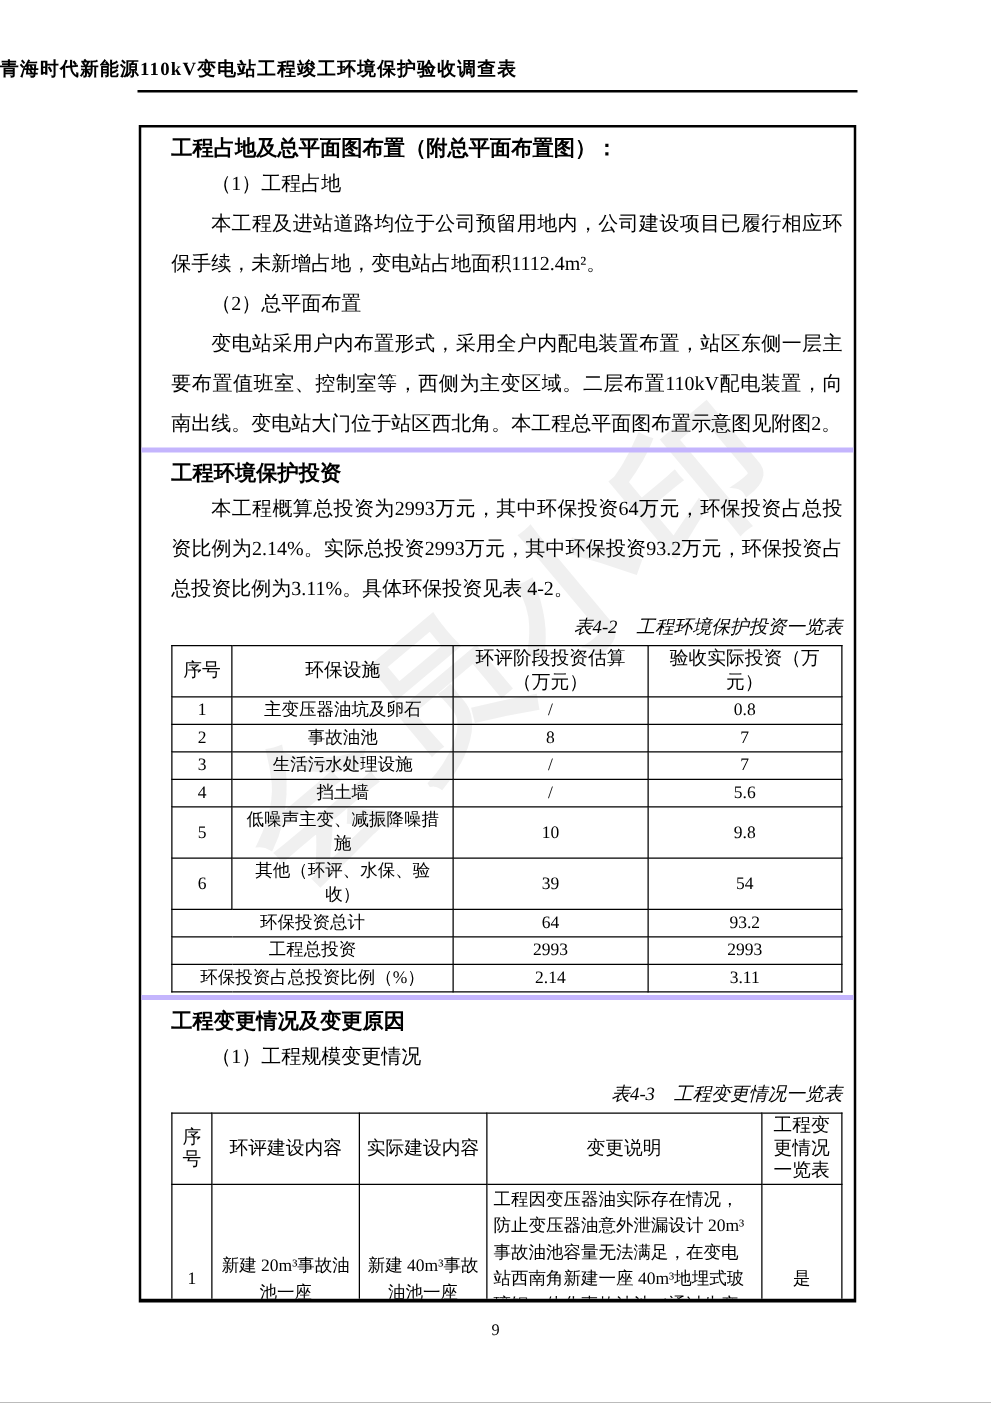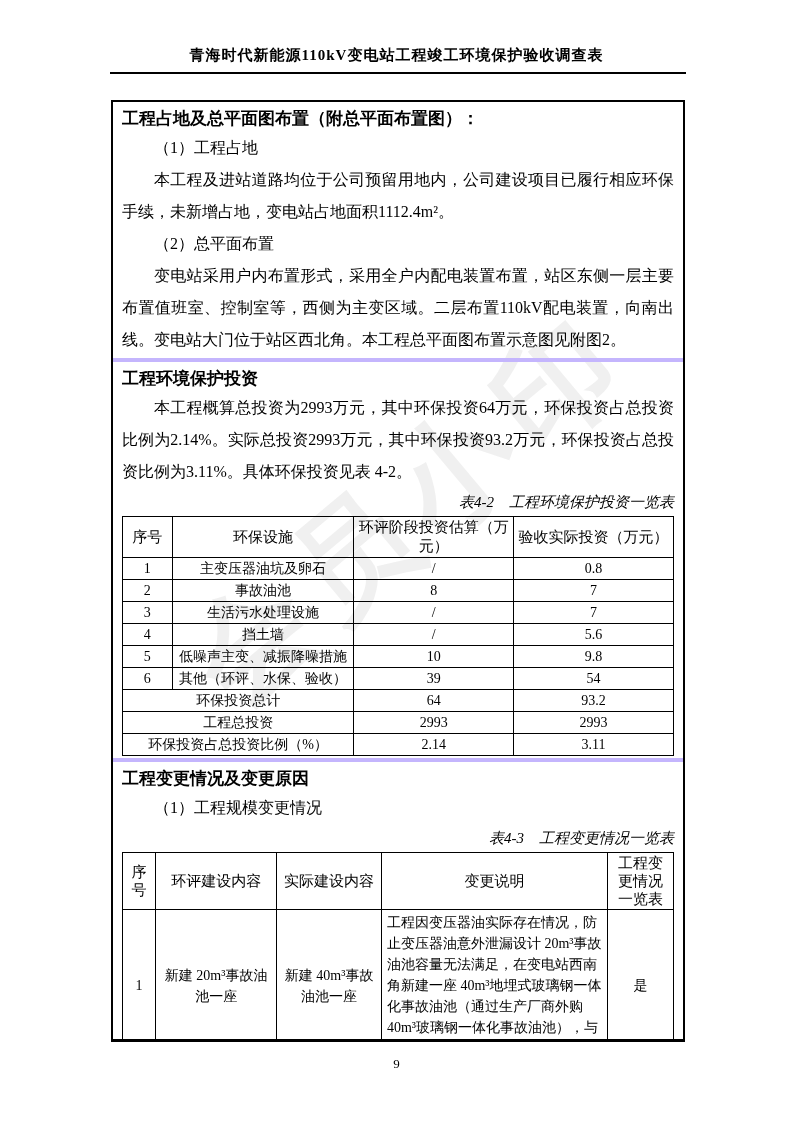--- a/index.html
+++ b/index.html
@@ -15,33 +15,33 @@
     text-align:center; font-size:118px; font-weight:bold;
     letter-spacing:14px; color:rgba(130,130,130,0.12);
     transform:rotate(-40deg); transform-origin:center;
     pointer-events:none; white-space:nowrap;
     font-family:"Liberation Sans","DejaVu Sans",sans-serif;
     z-index:1;
   }
   .content { position:relative; z-index:2; }
   .doc-title {
     position:absolute; top:46px; left:0; width:100%;
-    text-align:center; font-size:15px; font-weight:bold;
+    font-size:15px; font-weight:bold;
     letter-spacing:1px;
   }
   .title-rule {
     position:absolute; top:72px; left:110px; width:576px;
     border-top:2px solid #000;
   }
   .main-box {
     position:absolute; top:100px; left:111px; width:574px; height:942px;
     border:2px solid #000; border-bottom-width:3px;
     overflow:hidden;
   }
-  .section { padding:4px 9px 2px 9px; }
+  .section { padding:4px 9px 2px 24px; }
   .section + .section { border-top:4px solid #c4b5fd; }
   .sec-heading {
     font-family:"Liberation Sans","DejaVu Sans",sans-serif;
     font-weight:bold; font-size:17px; line-height:26px;
   }
   .body-par {
     font-size:16px; line-height:32px; text-indent:32px;
     text-align:justify;
   }
   .tbl-caption {

